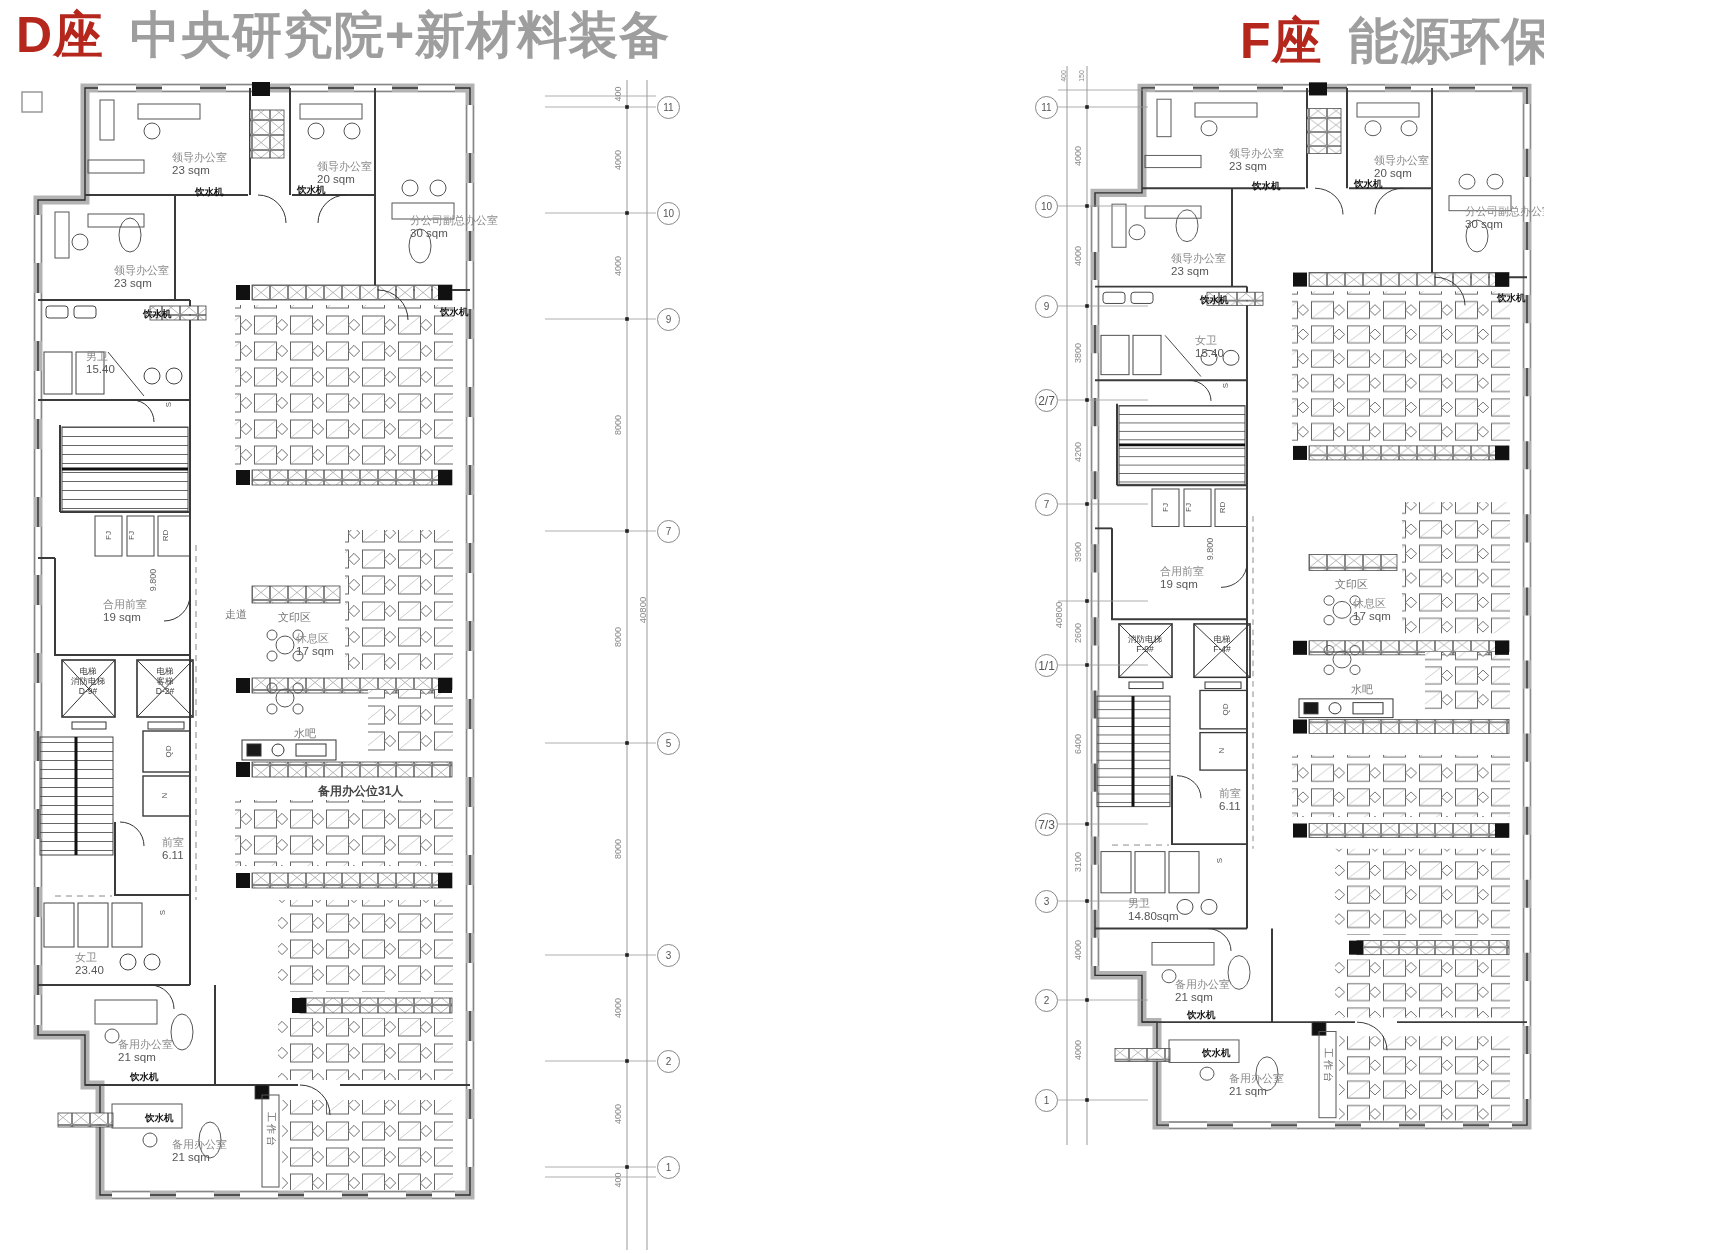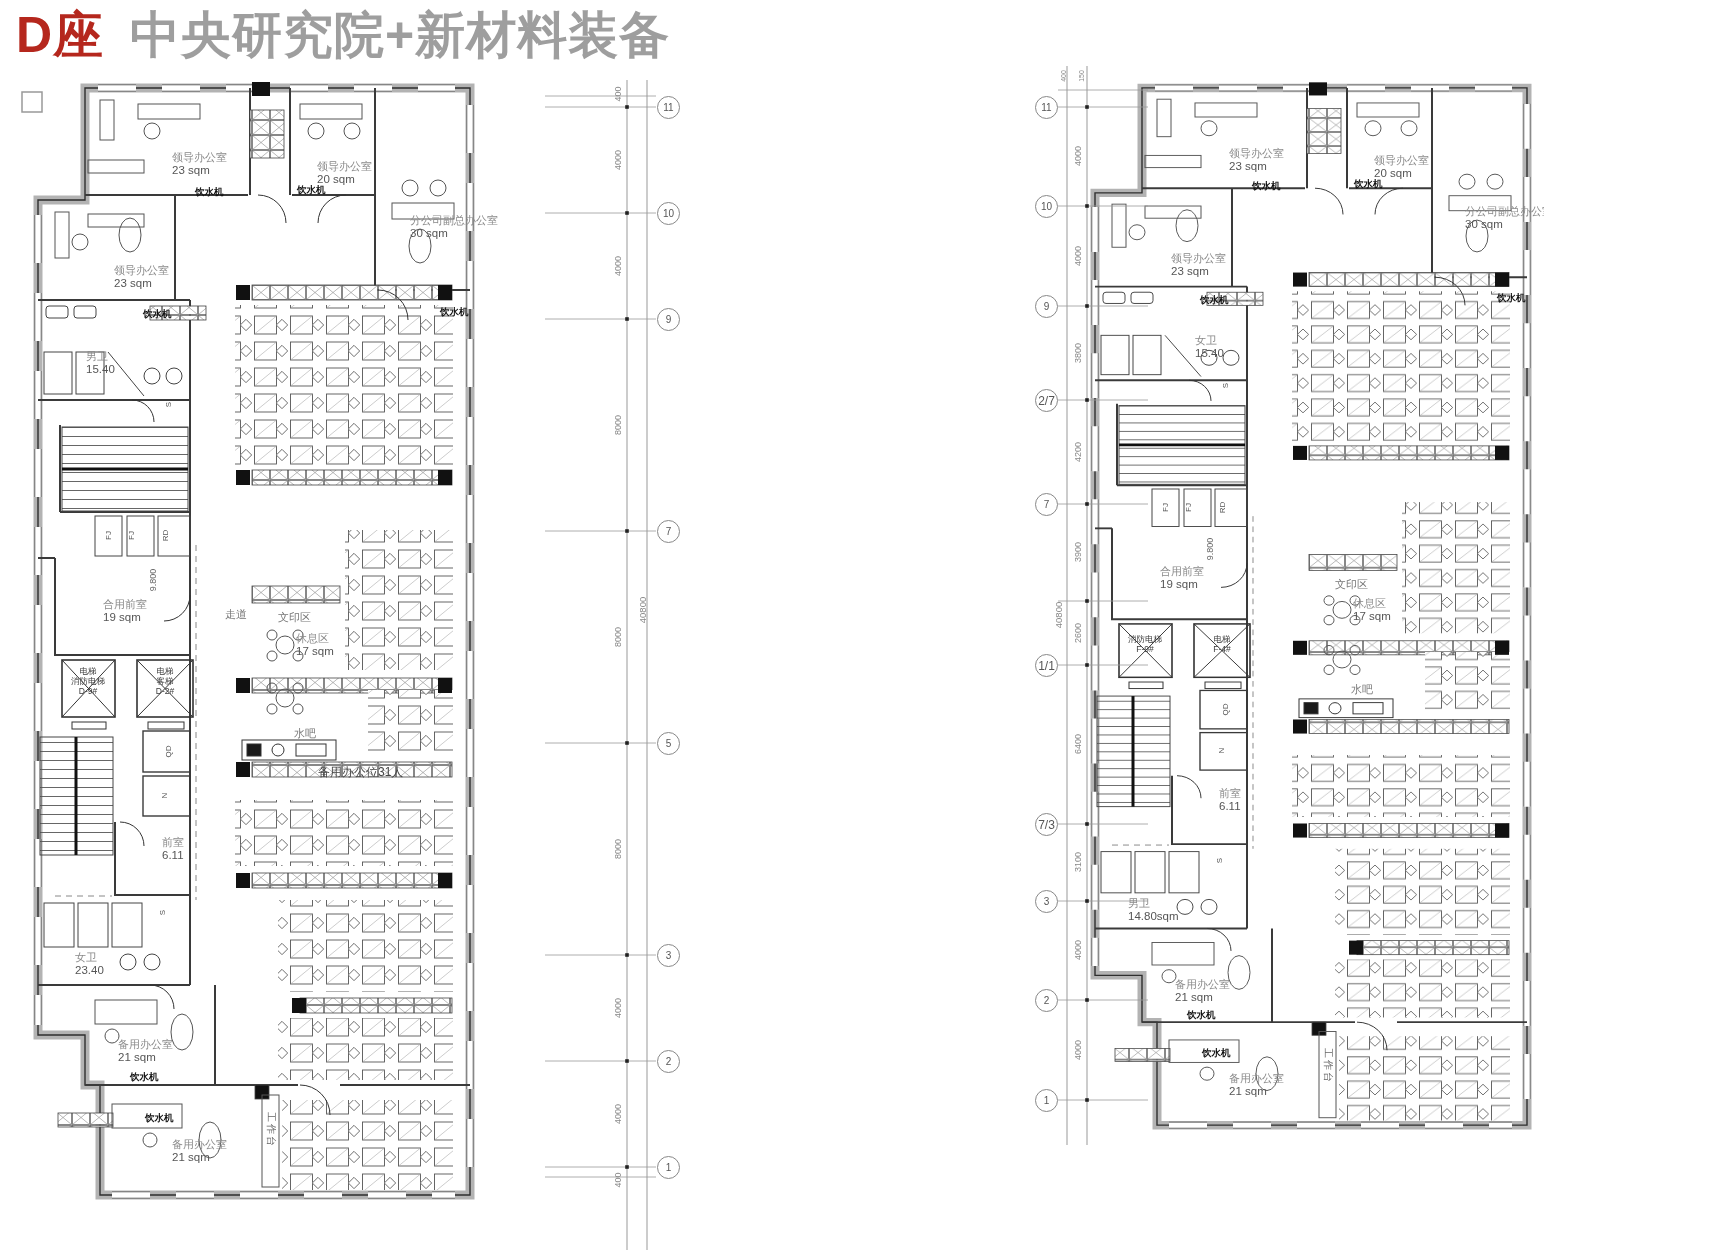--- a/index.html
+++ b/index.html
@@ -295,32 +295,35 @@
       <rect x="1085.2" y="899.2" width="3.6" height="3.6"></rect>
           <rect x="1085.2" y="998.2" width="3.6" height="3.6"></rect>
       <rect x="1085.2" y="1098.2" width="3.6" height="3.6"></rect>
     </g>
   </g>
 </svg>
 
 <div class="title" style="left:16px;top:2px;position:absolute;">
   <span class="pre">D座</span><span class="suf">中央研究院+新材料装备</span>
 </div>
+<div class="title" style="left:1240px;top:8px;position:absolute;">
+  <span class="pre">F座</span><span class="suf">能源环保</span>
+</div>
 
 <div class="lbl" style="left:172px;top:151px;"><span>领导办公室</span><span class="area">23 sqm</span></div>
 <div class="lbl" style="left:317px;top:160px;"><span>领导办公室</span><span class="area">20 sqm</span></div>
 <div class="lbl" style="left:410px;top:214px;"><span>分公司副总办公室</span><span class="area">30 sqm</span></div>
 <div class="lbl" style="left:114px;top:264px;"><span>领导办公室</span><span class="area">23 sqm</span></div>
 <div class="lbl" style="left:86px;top:350px;"><span>男卫</span><span class="area">15.40</span></div>
 <div class="lbl" style="left:103px;top:598px;"><span>合用前室</span><span class="area">19 sqm</span></div>
 <div class="one" style="left:278px;top:610px;">文印区</div>
 <div class="lbl" style="left:296px;top:632px;"><span>休息区</span><span class="area">17 sqm</span></div>
 <div class="one" style="left:225px;top:607px;">走道</div>
 <div class="one" style="left:294px;top:726px;">水吧</div>
-<div class="one big" style="left:318px;top:764px;">备用办公位31人</div>
+<div class="one big" style="left:318px;top:783px;font-weight:bold;">备用办公位31人</div>
 <div class="lbl" style="left:162px;top:836px;"><span>前室</span><span class="area">6.11</span></div>
 <div class="lbl" style="left:75px;top:951px;"><span>女卫</span><span class="area">23.40</span></div>
 <div class="lbl" style="left:118px;top:1038px;"><span>备用办公室</span><span class="area">21 sqm</span></div>
 <div class="lbl" style="left:172px;top:1138px;"><span>备用办公室</span><span class="area">21 sqm</span></div>
 <div class="wb" style="left:278px;top:1112px;">工作台</div>
 <div class="wd" style="left:195px;top:186px;">饮水机</div>
 <div class="wd" style="left:297px;top:184px;">饮水机</div>
 <div class="wd" style="left:143px;top:308px;">饮水机</div>
 <div class="wd" style="left:440px;top:306px;">饮水机</div>
 <div class="wd" style="left:130px;top:1071px;">饮水机</div>

